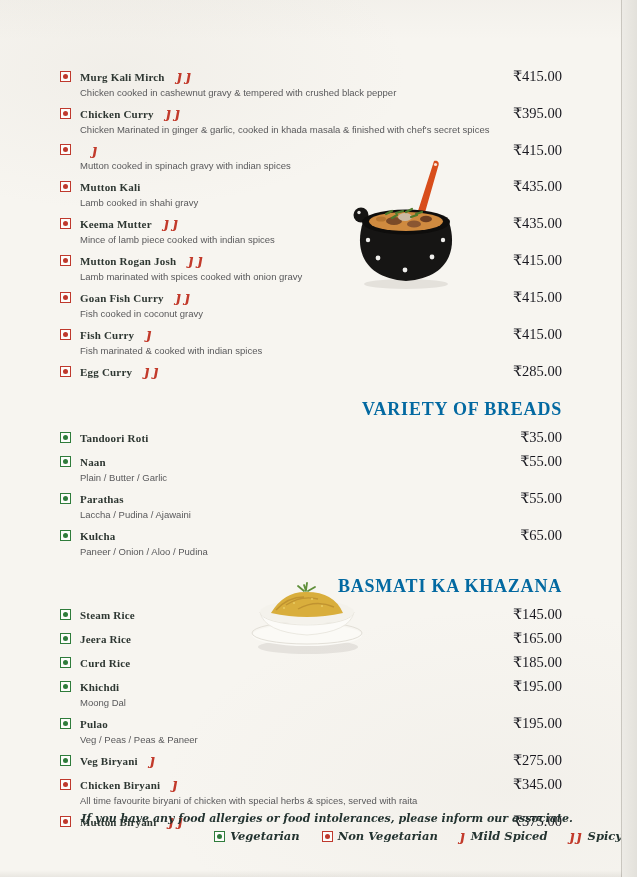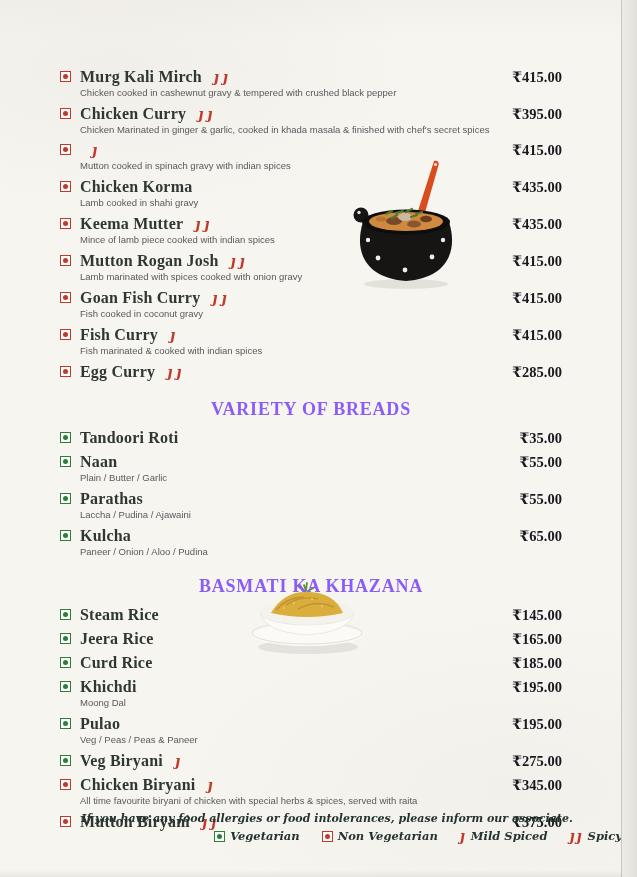--- a/index.html
+++ b/index.html
@@ -24,52 +24,52 @@
   .edge-bottom{
     position:absolute;left:0;right:15px;bottom:0;height:7px;
     background:linear-gradient(to bottom, rgba(0,0,0,0), rgba(110,104,94,0.10));
   }
 
   .menu{
     position:absolute;left:60px;top:68px;width:502px;
   }
 
   .section-title{
-    text-align:center;
+    text-align:right;
     font-size:18px;font-weight:700;letter-spacing:0.8px;
-    color:#8b5cf6;
+    color:#0369a1;
     margin:10px 0 8px 0;
     line-height:24px;
   }
 
   .row{margin:0;padding:0 0 4px 0;}
   .row.nodesc{padding-bottom:6px;}
   .row-top{display:flex;align-items:baseline;line-height:17px;}
   .fd-icon{
     flex:0 0 auto;width:9px;height:9px;border:1.5px solid;margin-right:9px;
     position:relative;align-self:center;margin-top:-2px;background:#fdfdfb;
   }
   .fd-icon::after{
     content:"";position:absolute;left:2px;top:2px;width:5px;height:5px;border-radius:50%;
   }
   .fd-icon.veg{border-color:#2f7c3b;}
   .fd-icon.veg::after{background:#2f7c3b;}
   .fd-icon.nonveg{border-color:#bf392d;}
   .fd-icon.nonveg::after{background:#bf392d;}
 
   .item-name{
-    font-size:16px;font-weight:700;color:#2e3732;letter-spacing:0.2px;
+    font-size:11px;font-weight:700;color:#2e3732;letter-spacing:0.2px;
   }
   .spice{
     color:#c23a2b;font-style:italic;font-weight:700;font-size:14px;
     margin-left:12px;letter-spacing:4px;
     font-family:"DejaVu Serif",serif;
   }
   .item-price{
-    margin-left:auto;font-size:14.5px;font-weight:700;color:#191920;white-space:nowrap;
+    margin-left:auto;font-size:14.5px;font-weight:400;color:#191920;white-space:nowrap;
   }
   .item-desc{
     font-family:"Liberation Sans","DejaVu Sans",sans-serif;
     font-size:9.5px;color:#59595b;line-height:11px;
     margin:1px 0 3px 20px;
   }
 
   .footer{
     position:absolute;left:0;right:15px;top:812px;text-align:center;
     color:#233330;
@@ -157,21 +157,21 @@
     <div class="row-top">
       <span class="fd-icon nonveg"></span>
       <span class="spice">ȷ</span>
       <span class="item-price">₹415.00</span>
     </div>
     <div class="item-desc">Mutton cooked in spinach gravy with indian spices</div>
   </div>
     <div class="row">
     <div class="row-top">
       <span class="fd-icon nonveg"></span>
-      <span class="item-name">Chicken Korma</span>
+      <span class="item-name">Mutton Kali</span>
 
       <span class="item-price">₹435.00</span>
     </div>
     <div class="item-desc">Lamb cooked in shahi gravy</div>
   </div>
     <div class="row">
     <div class="row-top">
       <span class="fd-icon nonveg"></span>
       <span class="item-name">Keema Mutter</span>
       <span class="spice">ȷȷ</span>

